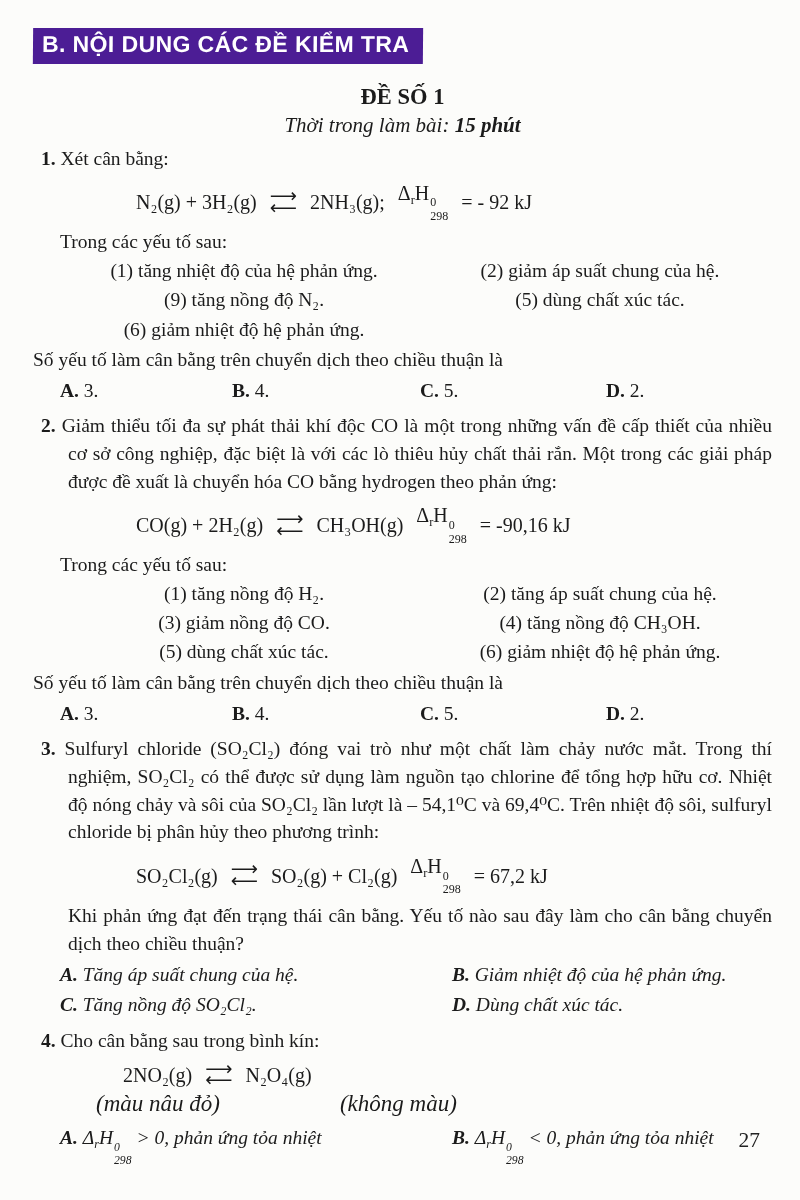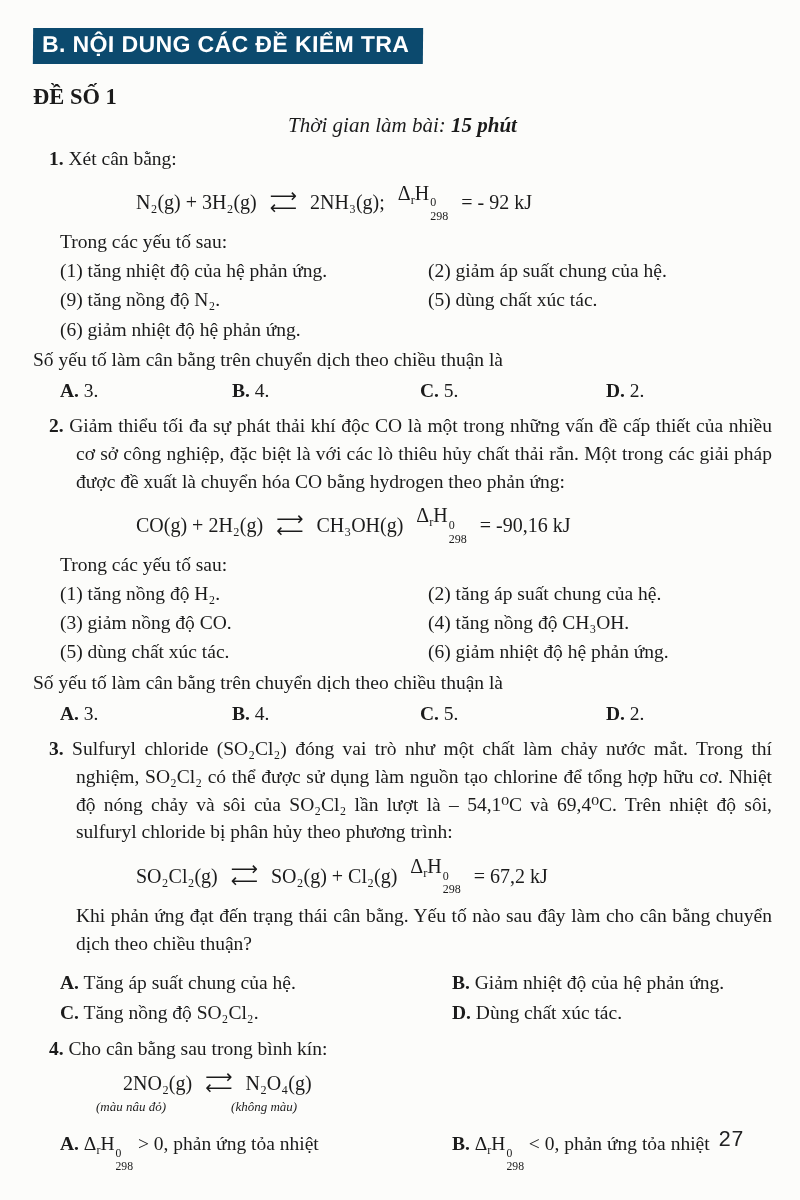--- a/index.html
+++ b/index.html
@@ -4,31 +4,31 @@
 <style>
   html,body { margin:0; padding:0; }
   body {
     width:800px; height:1200px; position:relative;
     background:#fcfcfa; color:#1b1b1b; overflow:hidden;
     font-family:"Liberation Serif","DejaVu Serif","DejaVu Sans",serif;
     font-size:19.5px;
   }
   .content { padding:28px 28px 0 33px; }
   .header-bar {
-    display:inline-block; background:#0c4a6e; color:#ffffff;
+    display:inline-block; background:#4c1d95; color:#ffffff;
     font-family:"Liberation Sans","DejaVu Sans",sans-serif;
     font-weight:700; font-size:23px; letter-spacing:0.4px;
     padding:3px 14px 6px 9px; transform:skewX(-0.5deg);
   }
-  .title { font-weight:700; font-size:22.5px; margin-top:20px; }
+  .title { text-align:center; font-weight:700; font-size:22.5px; margin-top:20px; }
   .subtitle { text-align:center; font-style:italic; font-size:21px; margin-top:3px; }
   .subtitle b { font-weight:700; }
   .q { margin-top:7px; }
   .qpara {
-    margin:5px 0 0 16px; padding-left:27px; text-indent:-27px;
+    margin:5px 0 0 8px; padding-left:27px; text-indent:-27px;
     text-align:justify; line-height:1.42;
   }
   .qnum { font-weight:700; }
   .indented { padding-left:27px; line-height:1.45; }
   .plain-line { line-height:1.45; margin-top:2px; }
   .equation {
     display:flex; align-items:center; gap:13px;
     margin:9px 0 4px 103px; font-size:20px; white-space:nowrap;
   }
   .eqarrow {
@@ -39,48 +39,48 @@
   .eqarrow::before { content:"⟶"; }
   .eqarrow::after  { content:"⟵"; }
   .dh { white-space:nowrap; }
   .dh .rsub { font-size:0.62em; vertical-align:-0.35em; }
   .stack {
     display:inline-flex; flex-direction:column; align-items:flex-start;
     font-size:0.6em; line-height:1.15; vertical-align:-0.55em; margin-left:1px;
   }
   .factors {
     display:grid; grid-template-columns:368px 1fr;
-    padding-left:27px; line-height:1.5;
+    padding-left:27px; line-height:1.5;text-align:center;
   }
   .optrow4 {
     display:grid; grid-template-columns:172px 188px 186px 1fr;
     padding-left:27px; margin-top:2px; line-height:1.5;
   }
   .optrow2 {
     display:grid; grid-template-columns:392px 1fr;
-    padding-left:27px; margin-top:10px; line-height:1.55;
+    padding-left:27px; margin-top:2px; line-height:1.55;font-style:italic;
   }
   .opt b { font-weight:700; }
   .eq-labels {
-    display:flex; gap:65px; margin:2px 0 0 63px; font-style:italic; font-size:13px;
+    display:flex; gap:120px; margin:2px 0 0 63px; font-style:italic; font-size:23px;
   }
   .page-number {
-    position:absolute; right:56px; top:1128px;
-    font-family:Liberation Mono, monospace; font-size:21.5px; color:#222;
+    position:absolute; right:40px; top:1128px;
+    font-family:Liberation Serif, serif; font-size:21.5px; color:#222;
   }
 </style>
 </head>
 <body>
 
 <div class="content">
 
   <div class="header-bar">B. NỘI DUNG CÁC ĐỀ KIỂM TRA</div>
 
   <div class="title">ĐỀ SỐ 1</div>
-  <div class="subtitle"><span>Thời gian làm bài:</span> <b>15 phút</b></div>
+  <div class="subtitle"><span>Thời trong làm bài:</span> <b>15 phút</b></div>
 
   
   <div class="q">
     <p class="qpara"><span class="qnum">1.</span> <span>Xét cân bằng:</span></p>
     <div class="equation">
       <span>N₂(g)  +  3H₂(g)</span>
       <span class="eqarrow"></span>
       <span>2NH₃(g);</span>
       <span class="dh"><span>Δ</span><span class="rsub">r</span><span>H</span><span class="stack">
             <span>0</span>

